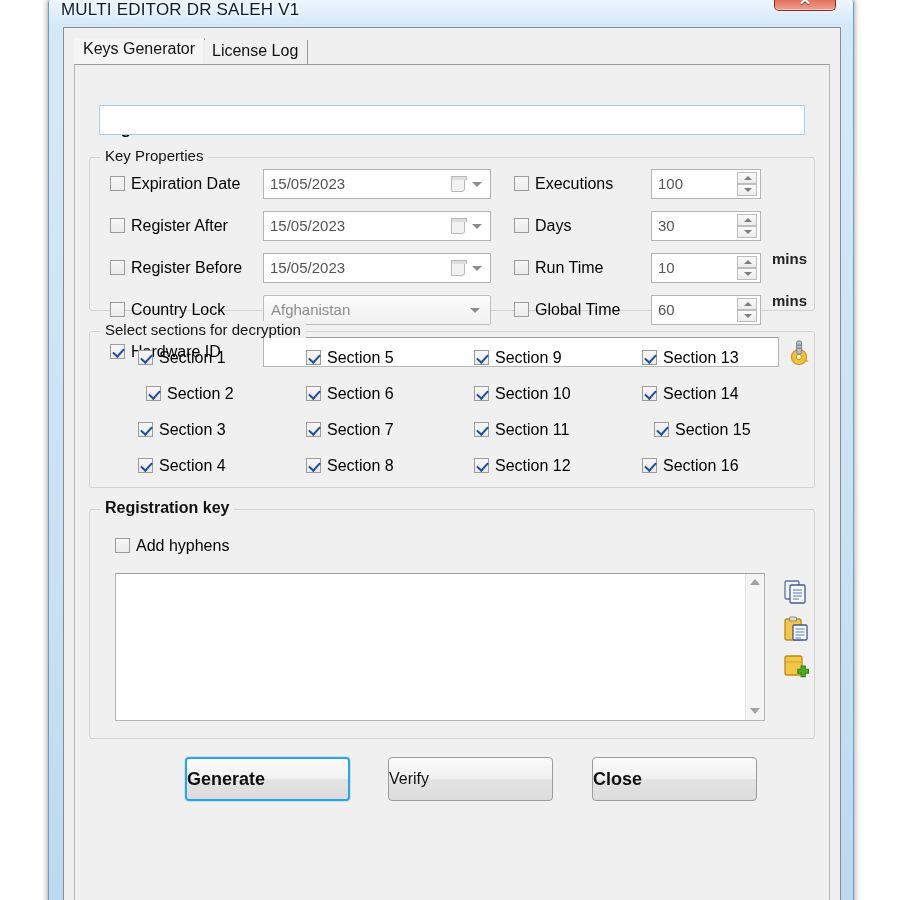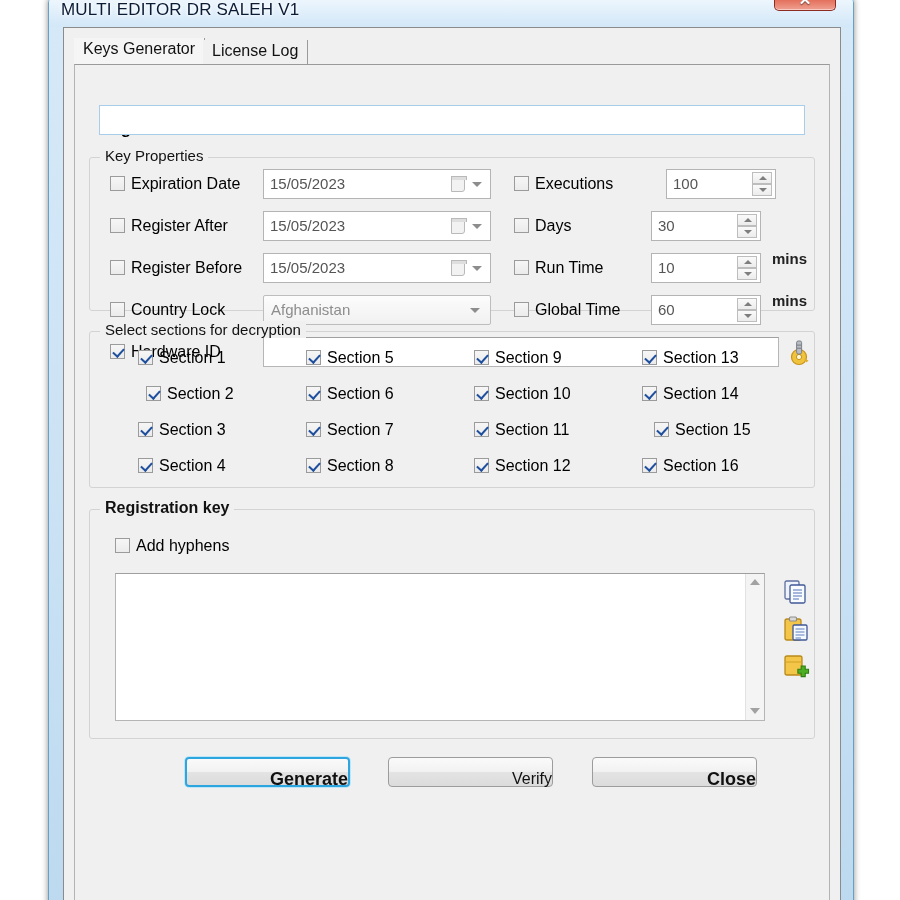--- a/index.html
+++ b/index.html
@@ -255,26 +255,26 @@
   #sb-up::after { top: 5px; border-bottom: 6px solid #a2a2a2; }
   #sb-dn { bottom: 0; }
   #sb-dn::after { top: 5px; border-top: 6px solid #a2a2a2; }
 
   
   .side-icon { position: absolute; cursor: pointer; }
 
   
   .btn {
     position: absolute;
-    height: 30px;
+    height: 44px;
     background: linear-gradient(180deg,#fafafa 0%,#f2f2f2 48%,#e3e3e3 52%,#dcdcdc 100%);
     border: 1px solid #9c9c9c;
     border-radius: 4px;
     font-size: 18px; font-weight: bold; color: #111;
-    text-align: right;
+    text-align: left;
     line-height: 42px;
     cursor: pointer;
   }
   .btn.small { font-size: 16px; font-weight: normal; }
   .btn.focused {
     border: 2px solid #2fa5e0;
     box-shadow: 0 0 0 1px #bfe6f7;
     line-height: 40px;
   }
 </style>
@@ -349,21 +349,21 @@
           <svg width="28" height="28" viewBox="0 0 28 28">
             <circle cx="12" cy="19" r="7.5" fill="#f0c33c" stroke="#c8921b" stroke-width="1.2"></circle>
             <circle cx="12" cy="19" r="2.6" fill="#fff8dd" stroke="#c8921b" stroke-width="1"></circle>
             <rect x="9.6" y="3" width="5" height="13" rx="1.6" fill="#b9bcc2" stroke="#7c8089" stroke-width="1"></rect>
             <rect x="9.6" y="6.5" width="5" height="1.3" fill="#86898f"></rect>
             <rect x="9.6" y="9.6" width="5" height="1.3" fill="#86898f"></rect>
             <path d="M17 20.5 L21.5 22.5 L19.5 24.5 Z" fill="#e0ae2d"></path>
           </svg>
         </span>
       <div class="cbrow" style="left: 424px; top: 16px;"><span class="cb"></span><span class="cblabel">Executions</span></div>
-          <div class="spinner" style="left: 576px; top: 11px;">
+          <div class="spinner" style="left: 561px; top: 11px;">
             <span class="sval">100</span>
             <span class="spin-btns">
               <span class="spin-btn spin-up"></span>
               <span class="spin-btn spin-dn"></span>
             </span>
           </div>
           <div class="cbrow" style="left: 424px; top: 58px;"><span class="cb"></span><span class="cblabel">Days</span></div>
           <div class="spinner" style="left: 561px; top: 53px;">
             <span class="sval">30</span>
             <span class="spin-btns">

